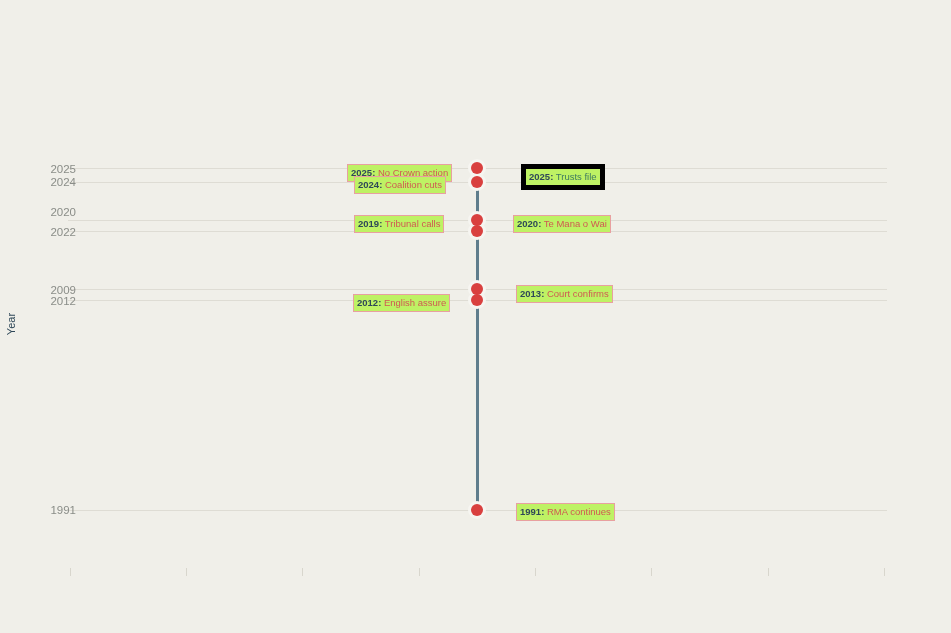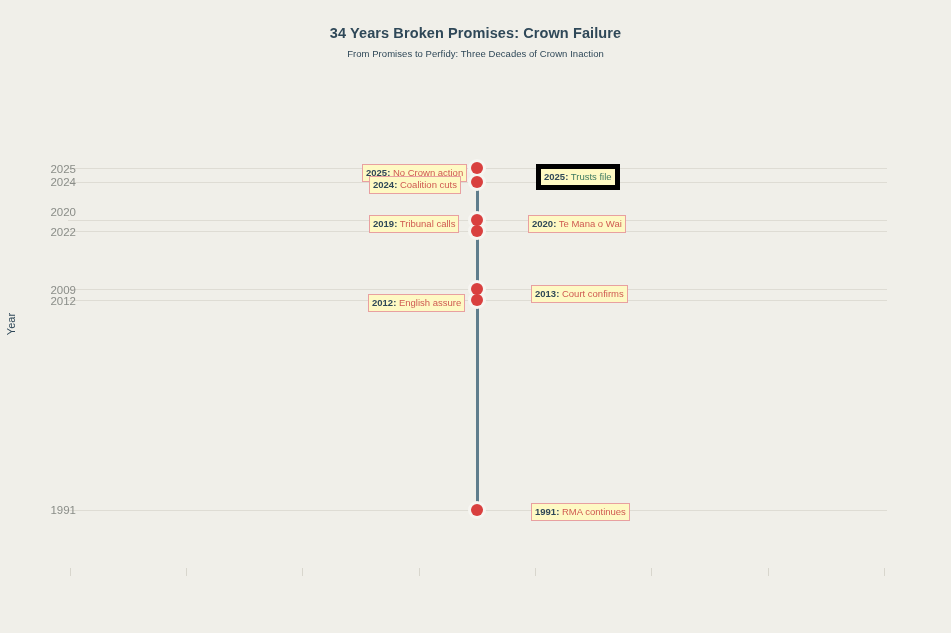--- a/index.html
+++ b/index.html
@@ -115,24 +115,23 @@
     border-radius: 50%;
     background: #d9403f;
   }
 
   
   .anno {
     position: absolute;
     font-size: 9.5px;
     line-height: 11px;
     padding: 2px 3px 2.5px 3px;
-    background: #fef9c3;
+    background: #bef264;
     white-space: nowrap;
     box-sizing: border-box;
-    margin-left: 15px;
   }
   .anno .yr {
     font-weight: bold;
     color: #2f4858;
   }
   .anno.red {
     border: 1px solid #e8a0a0;
     color: #cf5a52;
   }
   .anno.green {
@@ -144,22 +143,20 @@
   }
   .anno.left {
     text-align: left;
   }
 </style>
 </head>
 <body>
 
 <div id="chart-root">
 
-  <div class="chart-title">34 Years Broken Promises: Crown Failure</div>
-  <div class="chart-subtitle">From Promises to Perfidy: Three Decades of Crown Inaction</div>
 
   <div class="plot-area">
 
     <div class="gridline" style="top:168px"></div>
     <div class="gridline" style="top:182px"></div>
     <div class="gridline" style="top:220px"></div>
     <div class="gridline" style="top:231px"></div>
     <div class="gridline" style="top:289px"></div>
     <div class="gridline" style="top:300px"></div>
     <div class="gridline" style="top:510px"></div>

